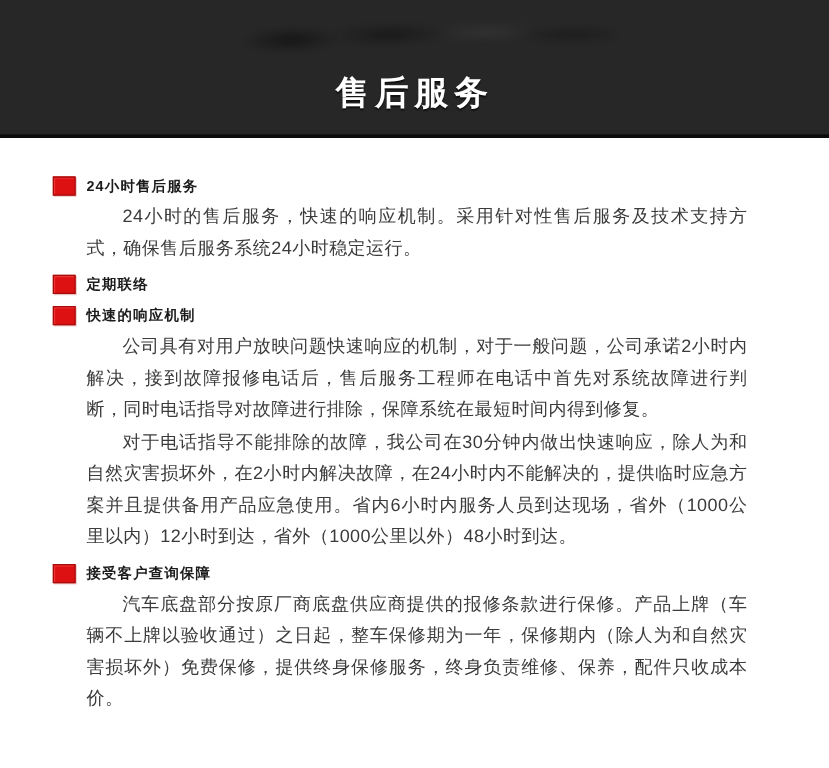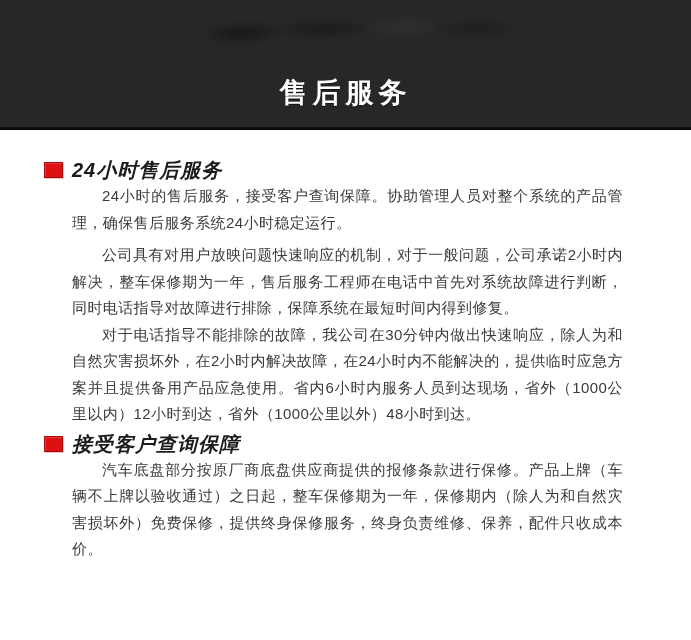--- a/index.html
+++ b/index.html
@@ -9,21 +9,21 @@
     height: 640px;
     background: #ffffff;
     font-family: "Liberation Sans", "DejaVu Sans", sans-serif;
     overflow: hidden;
   }
   .page { width: 691px; height: 640px; background: #fff; }
 
   
   .banner {
     position: relative;
-    height: 130px;
+    height: 115px;
     background: var(--banner-bg, #272727);
     border-bottom: 3px solid #0c0c0c;
     display: flex;
     align-items: flex-end;
     justify-content: center;
     overflow: hidden;
   }
   .banner h1 {
     margin: 0 0 20px 0;
     color: var(--banner-text, #ffffff);
@@ -63,27 +63,26 @@
     width: 19px;
     height: 16px;
     margin-right: 9px;
     background: var(--accent, #dd1111);
     border: 1px solid #a50d0d;
     box-shadow: inset 1px 1px 0 rgba(255,90,90,0.45), 1px 1px 0 rgba(170,10,10,0.25);
     flex: 0 0 auto;
   }
   .section-header h2 {
     margin: 0;
-    font-size: 20px;
+    font-size: 12px;
     font-weight: bold;
     color: var(--heading-text, #1c1c1c);
     letter-spacing: 1px;
     line-height: 20px;
     white-space: nowrap;
-    font-style: italic;
   }
   .para {
     margin: 0;
     font-size: 15px;
     line-height: 26.5px;
     color: var(--body-text, #3b3b3b);
     text-align: justify;
     text-indent: 2em;
     letter-spacing: 0.4px;
   }
@@ -98,28 +97,36 @@
     <h1>售后服务</h1>
   </header>
 
   <main class="content">
 
     <section class="section">
       <div class="section-header">
         <span class="bullet"></span>
         <h2>24小时售后服务</h2>
       </div>
-      <p class="para">24小时的售后服务，接受客户查询保障。协助管理人员对整个系统的产品管理，确保售后服务系统24小时稳定运行。</p>
+      <p class="para">24小时的售后服务，快速的响应机制。采用针对性售后服务及技术支持方式，确保售后服务系统24小时稳定运行。</p>
     </section>
 
     <section class="section">
+      <div class="section-header">
+        <span class="bullet"></span>
+        <h2>定期联络</h2>
+      </div>
     </section>
 
     <section class="section">
-      <p class="para">公司具有对用户放映问题快速响应的机制，对于一般问题，公司承诺2小时内解决，整车保修期为一年，售后服务工程师在电话中首先对系统故障进行判断，同时电话指导对故障进行排除，保障系统在最短时间内得到修复。</p>
+      <div class="section-header">
+        <span class="bullet"></span>
+        <h2>快速的响应机制</h2>
+      </div>
+      <p class="para">公司具有对用户放映问题快速响应的机制，对于一般问题，公司承诺2小时内解决，接到故障报修电话后，售后服务工程师在电话中首先对系统故障进行判断，同时电话指导对故障进行排除，保障系统在最短时间内得到修复。</p>
       <p class="para">对于电话指导不能排除的故障，我公司在30分钟内做出快速响应，除人为和自然灾害损坏外，在2小时内解决故障，在24小时内不能解决的，提供临时应急方案并且提供备用产品应急使用。省内6小时内服务人员到达现场，省外（1000公里以内）12小时到达，省外（1000公里以外）48小时到达。</p>
     </section>
 
     <section class="section">
       <div class="section-header">
         <span class="bullet"></span>
         <h2>接受客户查询保障</h2>
       </div>
       <p class="para">汽车底盘部分按原厂商底盘供应商提供的报修条款进行保修。产品上牌（车辆不上牌以验收通过）之日起，整车保修期为一年，保修期内（除人为和自然灾害损坏外）免费保修，提供终身保修服务，终身负责维修、保养，配件只收成本价。</p>
     </section>

